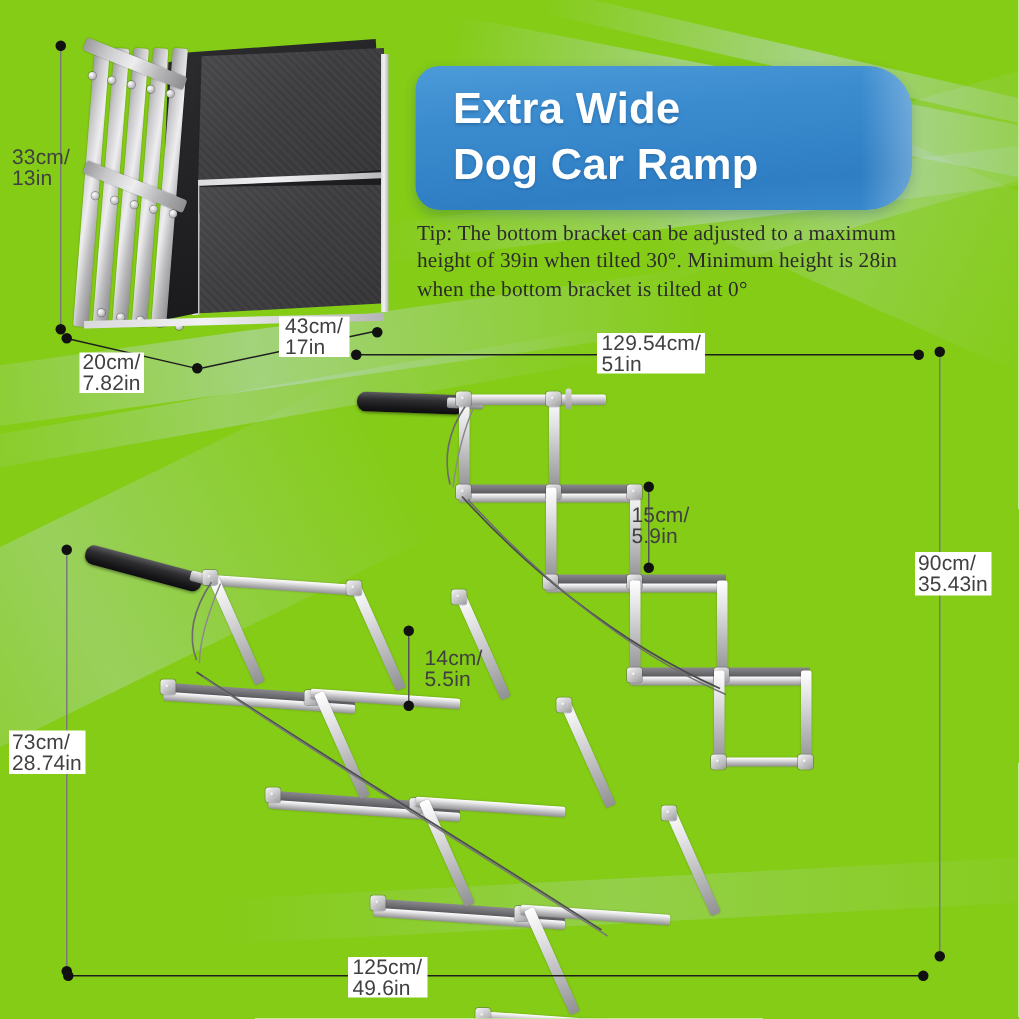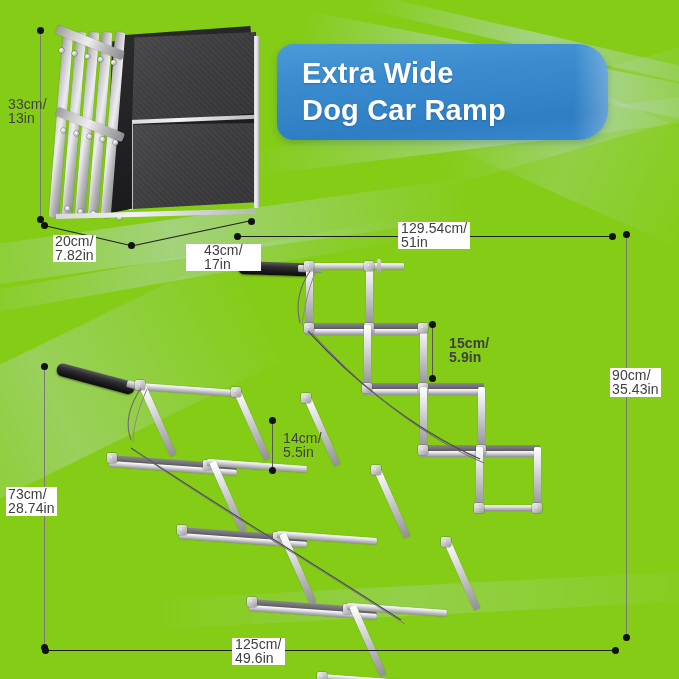--- a/index.html
+++ b/index.html
@@ -248,20 +248,21 @@
     </div>
 
     <div class="edge-strip" style="left:16px; top:190px; width:200px; height:5px; transform: rotate(-1.5deg); transform-origin:left center;"></div>
   </div>
 
   <div class="banner">
     <div class="banner-text">Extra Wide
 Dog Car Ramp</div>
   </div>
 
+  <div class="tip">Tip: The bottom bracket can be adjusted to a maximum height of 39in when tilted 30°. Minimum height is 28in when the bottom bracket is tilted at 0°</div>
 
   <div class="art" style="left:238px; top:255px; width:382px; height:300px;">
 
     <div class="handle" style="left:0px; top:6px; width:72px; height:13px; transform: rotate(2deg);"></div>
     <div class="bar bar-dim" style="left:60px; top:10px; width:24px; height:7px; transform: rotate(2deg);"></div>
 
     <div class="bar" style="left:68px; top:8px; width:98px; height:7px;"></div>
     <div class="bar" style="left:68px; top:10px; width:7px; height:62px;"></div>
     <div class="bar" style="left:128px; top:10px; width:7px; height:62px;"></div>
     <div class="tread-top" style="left:68px; top:68px; width:120px; height:7px;"></div>
@@ -365,39 +366,39 @@
 13in</div>
 
   <div class="dim-line dim-h" style="left:44px; top:225px; width:90px; transform: rotate(13deg); transform-origin:left center;"></div>
   <div class="dot" style="left:41px; top:222px;"></div>
   <div class="dot" style="left:128px; top:242px;"></div>
   <div class="dim-label" style="left:53px; top:235px; background:#fff; padding:0 2px;">20cm/
 7.82in</div>
 
   <div class="dim-line dim-h" style="left:134px; top:245px; width:118px; transform: rotate(-12deg); transform-origin:left center;"></div>
   <div class="dot" style="left:248px; top:218px;"></div>
-  <div class="dim-label" style="left:186px; top:211px; background:#fff; padding:0 18px;margin-top:33px;">43cm/
+  <div class="dim-label" style="left:186px; top:211px; background:#fff; padding:0 4px;">43cm/
 17in</div>
 
   <div class="dim-line dim-h" style="left:238px; top:236px; width:375px;"></div>
   <div class="dot" style="left:234px; top:233px;"></div>
   <div class="dot" style="left:609px; top:233px;"></div>
   <div class="dim-label" style="left:398px; top:222px; background:#fff; padding:0 3px;">129.54cm/
 51in</div>
 
   <div class="dim-line dim-v" style="left:626px; top:234px; height:404px; background:#7a7a7a;"></div>
   <div class="dot" style="left:623px; top:231px;"></div>
   <div class="dot" style="left:623px; top:634px;"></div>
   <div class="dim-label" style="left:610px; top:368px; background:#fff; padding:1px 2px;">90cm/
 35.43in</div>
 
   <div class="dim-line dim-v" style="left:432px; top:324px; height:55px; background:#555;"></div>
   <div class="dot" style="left:429px; top:321px;"></div>
   <div class="dot" style="left:429px; top:375px;"></div>
-  <div class="dim-label" style="left:449px; top:337px;font-weight:bold;">15cm/
+  <div class="dim-label" style="left:421px; top:337px;">15cm/
 5.9in</div>
 
   <div class="dim-line dim-v" style="left:272px; top:420px; height:51px; background:#555;"></div>
   <div class="dot" style="left:269px; top:417px;"></div>
   <div class="dot" style="left:269px; top:467px;"></div>
   <div class="dim-label" style="left:283px; top:432px;">14cm/
 5.5in</div>
 
   <div class="dim-line dim-v" style="left:44px; top:366px; height:282px; background:#7a7a7a;"></div>
   <div class="dot" style="left:41px; top:363px;"></div>

